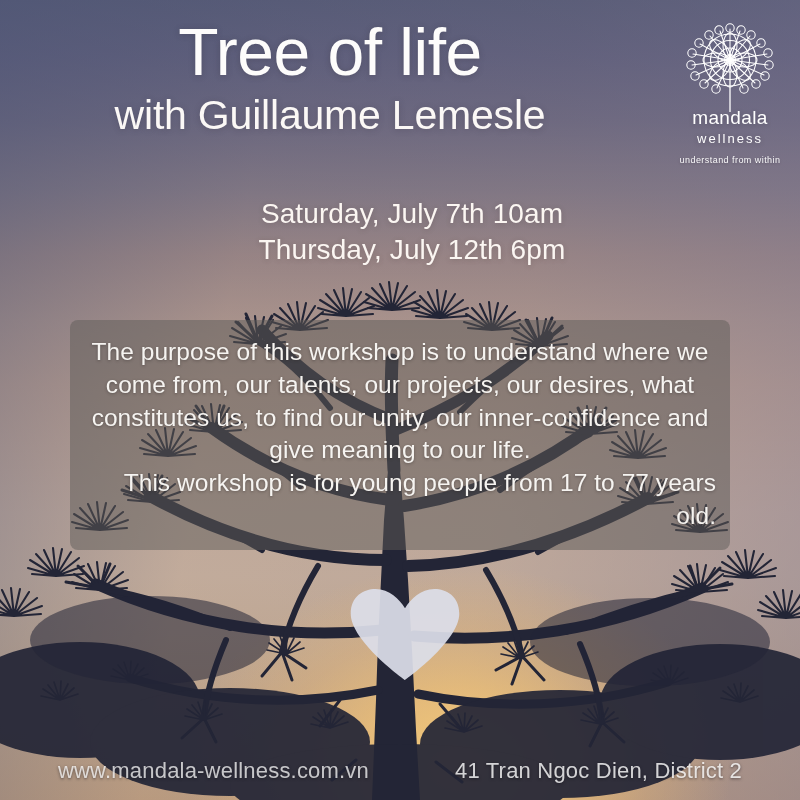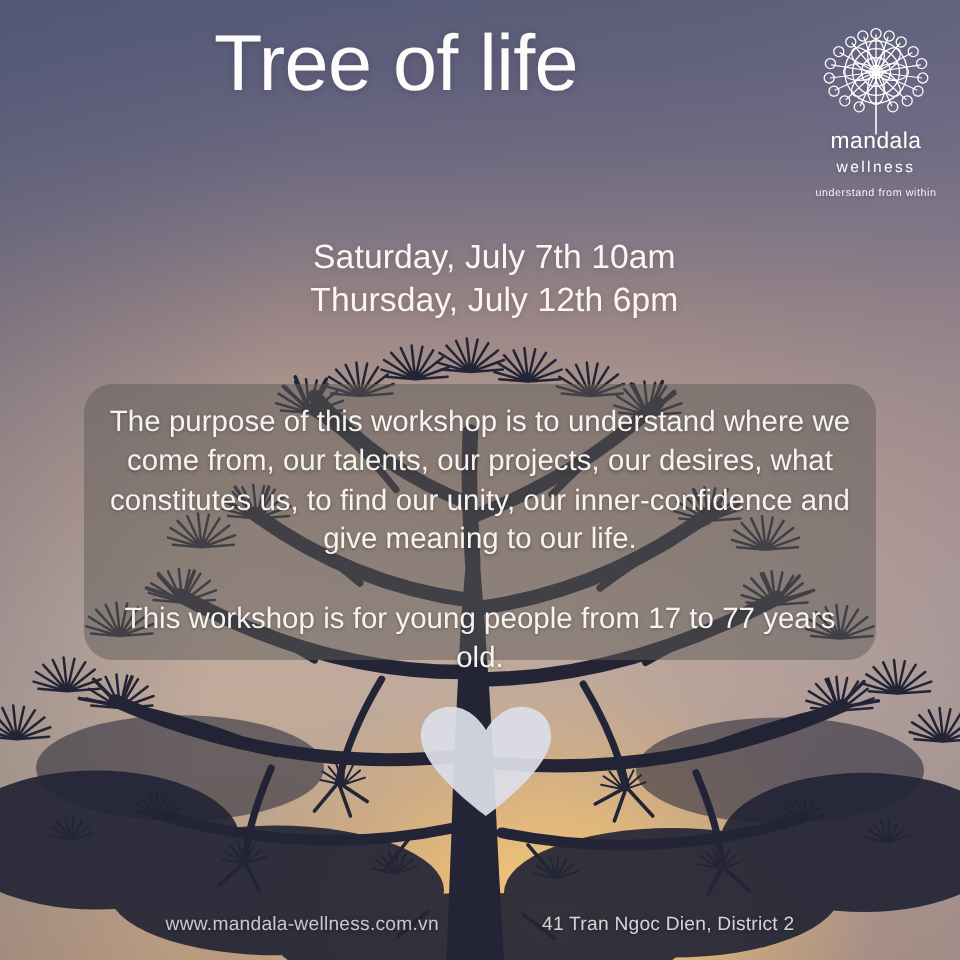--- a/index.html
+++ b/index.html
@@ -121,21 +121,21 @@
     text-shadow: 0 1px 5px rgba(70,55,50,0.26);
   }
 
   
   .panel {
     position: absolute;
     left: 70px;
     top: 320px;
     width: 660px;
     height: 230px;
-    border-radius: 24px;
+    border-radius: 8px;
     background: rgba(96,92,88,0.50);
     backdrop-filter: saturate(0.9);
   }
   .panel-inner {
     position: absolute;
     left: 0;
     right: 0;
     top: 16px;
     padding: 0 14px;
     text-align: center;
@@ -143,21 +143,21 @@
   .para {
     margin: 0;
     font-size: 24.5px;
     line-height: 1.34;
     font-weight: 400;
     color: #f6f4f1;
     letter-spacing: 0.05px;
     text-shadow: 0 1px 3px rgba(40,36,34,0.40);
   }
   .para.two {
-    margin-top: 33px;
+    text-align: right;
   }
 
   
   .logo {
     position: absolute;
     left: 667px;
     top: 20px;
     width: 126px;
     text-align: center;
     color: #ffffff;
@@ -196,21 +196,21 @@
     right: 0;
     bottom: 16px;
     height: 26px;
     display: flex;
     align-items: center;
     justify-content: center;
     gap: 86px;
     pointer-events: auto;
   }
   .footer-item {
-    font-size: 16px;
+    font-size: 22px;
     font-weight: 400;
     letter-spacing: 0.2px;
     color: rgba(255,255,255,0.80);
     text-shadow: 0 1px 3px rgba(20,18,26,0.55);
     white-space: nowrap;
   }
   .footer-item.web { color: rgba(255,255,255,0.74); }
 </style>
 </head>
 <body>
@@ -328,20 +328,21 @@
   </div>
 
   <div class="heart">
     <svg viewBox="0 0 122 100" aria-hidden="true">
       <path d="M61 100 C 61 100 2 58 2 28 C 2 9 16 1 29 1 C 44 1 55 12 61 22 C 67 12 78 1 93 1 C 106 1 120 9 120 28 C 120 58 61 100 61 100 Z" fill="rgba(219,222,232,0.93)"></path>
     </svg>
   </div>
 
   <div class="headline-block">
     <h1 class="title">Tree of life</h1>
+    <h2 class="subtitle">with Guillaume Lemesle</h2>
   </div>
 
   <div class="dates">
     <div class="date-line">Saturday, July 7th 10am</div>
     <div class="date-line">Thursday, July 12th 6pm</div>
   </div>
 
   <div class="panel">
     <div class="panel-inner">
       <p class="para">The purpose of this workshop is to understand where we come from, our talents, our projects, our desires, what constitutes us, to find our unity,  our inner-confidence and give meaning to our life.</p>

